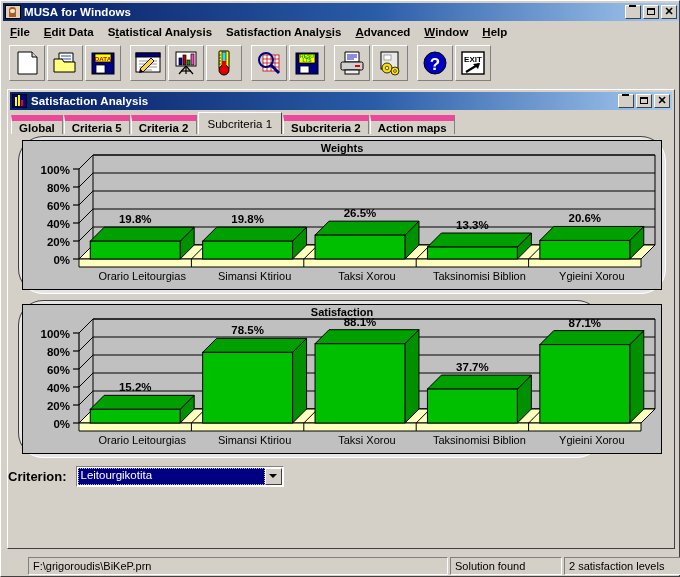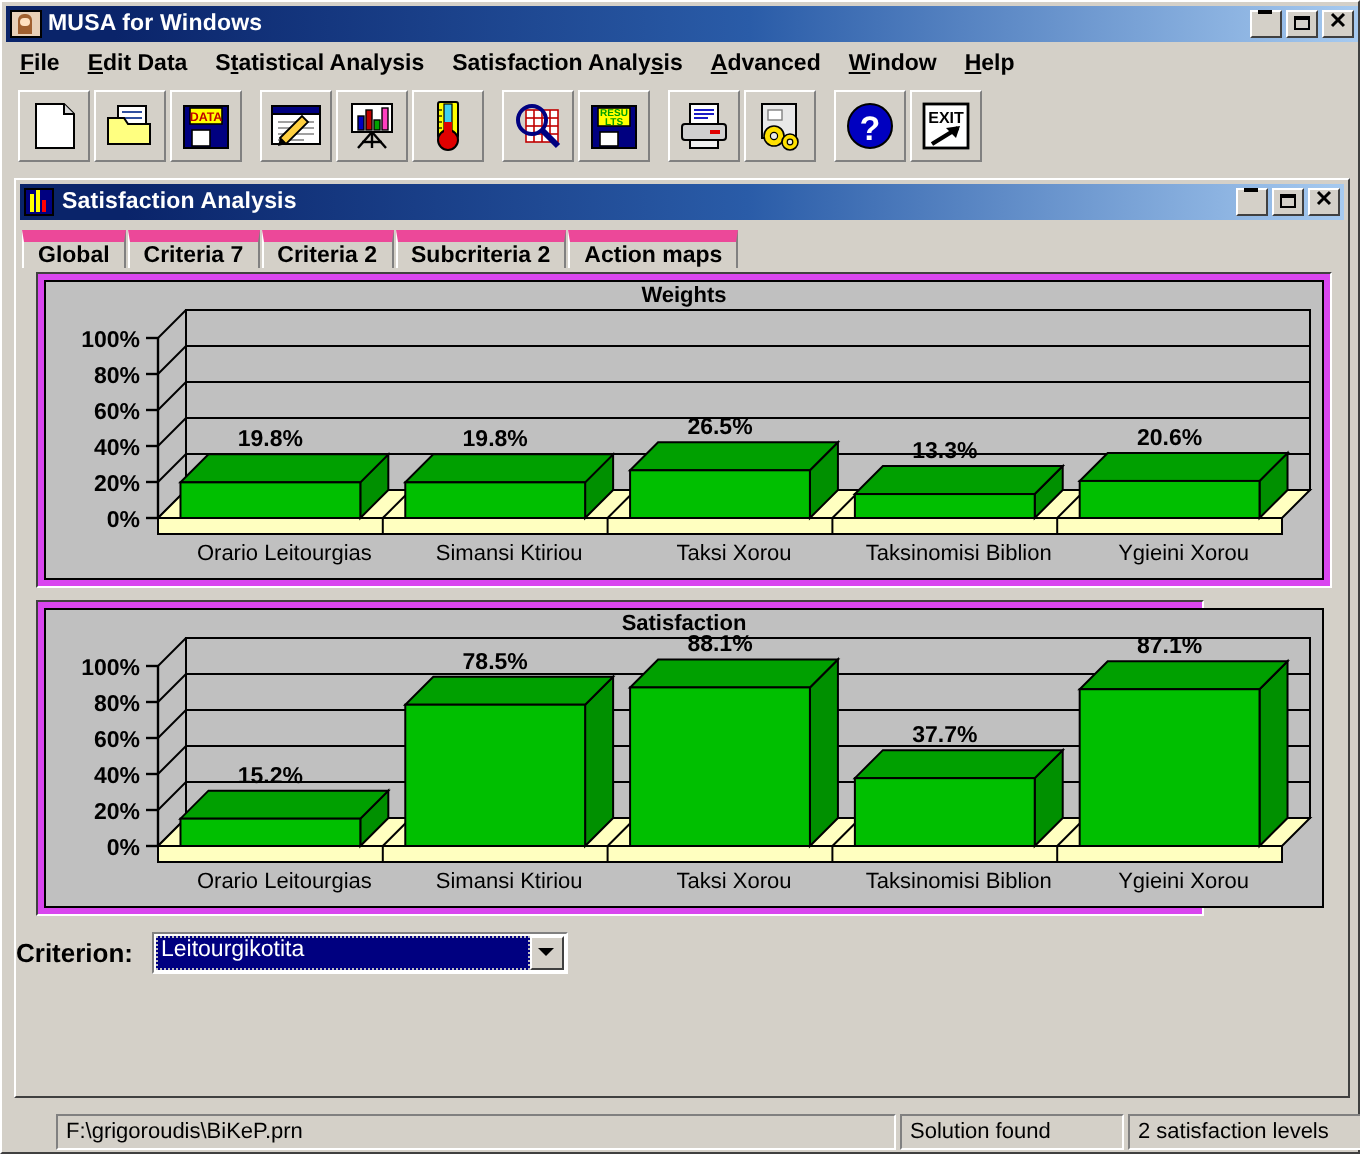--- a/index.html
+++ b/index.html
@@ -196,26 +196,27 @@
     border-left: 1px solid #ffffff;
     border-right: 1px solid #404040;
     position: relative;
     z-index: 3;
     padding: 0 9px;
   }
 
   
   .chart-panel {
     position: absolute;
-    background: #d946ef;
+    background: #e5e5e5;
     border-top: 1px solid #404040;
     border-left: 1px solid #404040;
     border-right: 1px solid #ffffff;
     border-bottom: 1px solid #ffffff;
     box-sizing: border-box;
+    border-radius: 25px;
   }
   #weights-panel     { left: 10px; top: 46px;  width: 648px; height: 158px; }
   #satisfaction-panel{ left: 10px; top: 210px; width: 584px; height: 158px; }
 
   .chart-inner {
     position: absolute;
     left: 3px; top: 3px;
     width: 640px; height: 150px;
     background: #c0c0c0;
     border: 1px solid #000000;
@@ -536,22 +537,23 @@
             <span class="gl"></span>
           </div>
         <div class="win-btn btn-close">
             <span class="gl">✕</span>
           </div>
       </div>
     </div>
 
     <div id="tabstrip">
       <div class="tab">Global</div>
-      <div class="tab">Criteria 7</div>
+      <div class="tab">Criteria 5</div>
       <div class="tab">Criteria 2</div>
+      <div class="tab active">Subcriteria 1</div>
       <div class="tab">Subcriteria 2</div>
       <div class="tab">Action maps</div>
     </div>
 
     <div class="chart-panel" id="weights-panel">
       <div class="chart-inner">
         <div class="chart-title">Weights</div>
         <svg class="chart-svg" id="svg-weights" width="638" height="148">
             <polygon points="70,104 632,104 632,14 70,14" fill="#c0c0c0" stroke="#000" stroke-width="1"></polygon>
             <line x1="70" y1="104" x2="632" y2="104" stroke="#000" stroke-width="1"></line>

